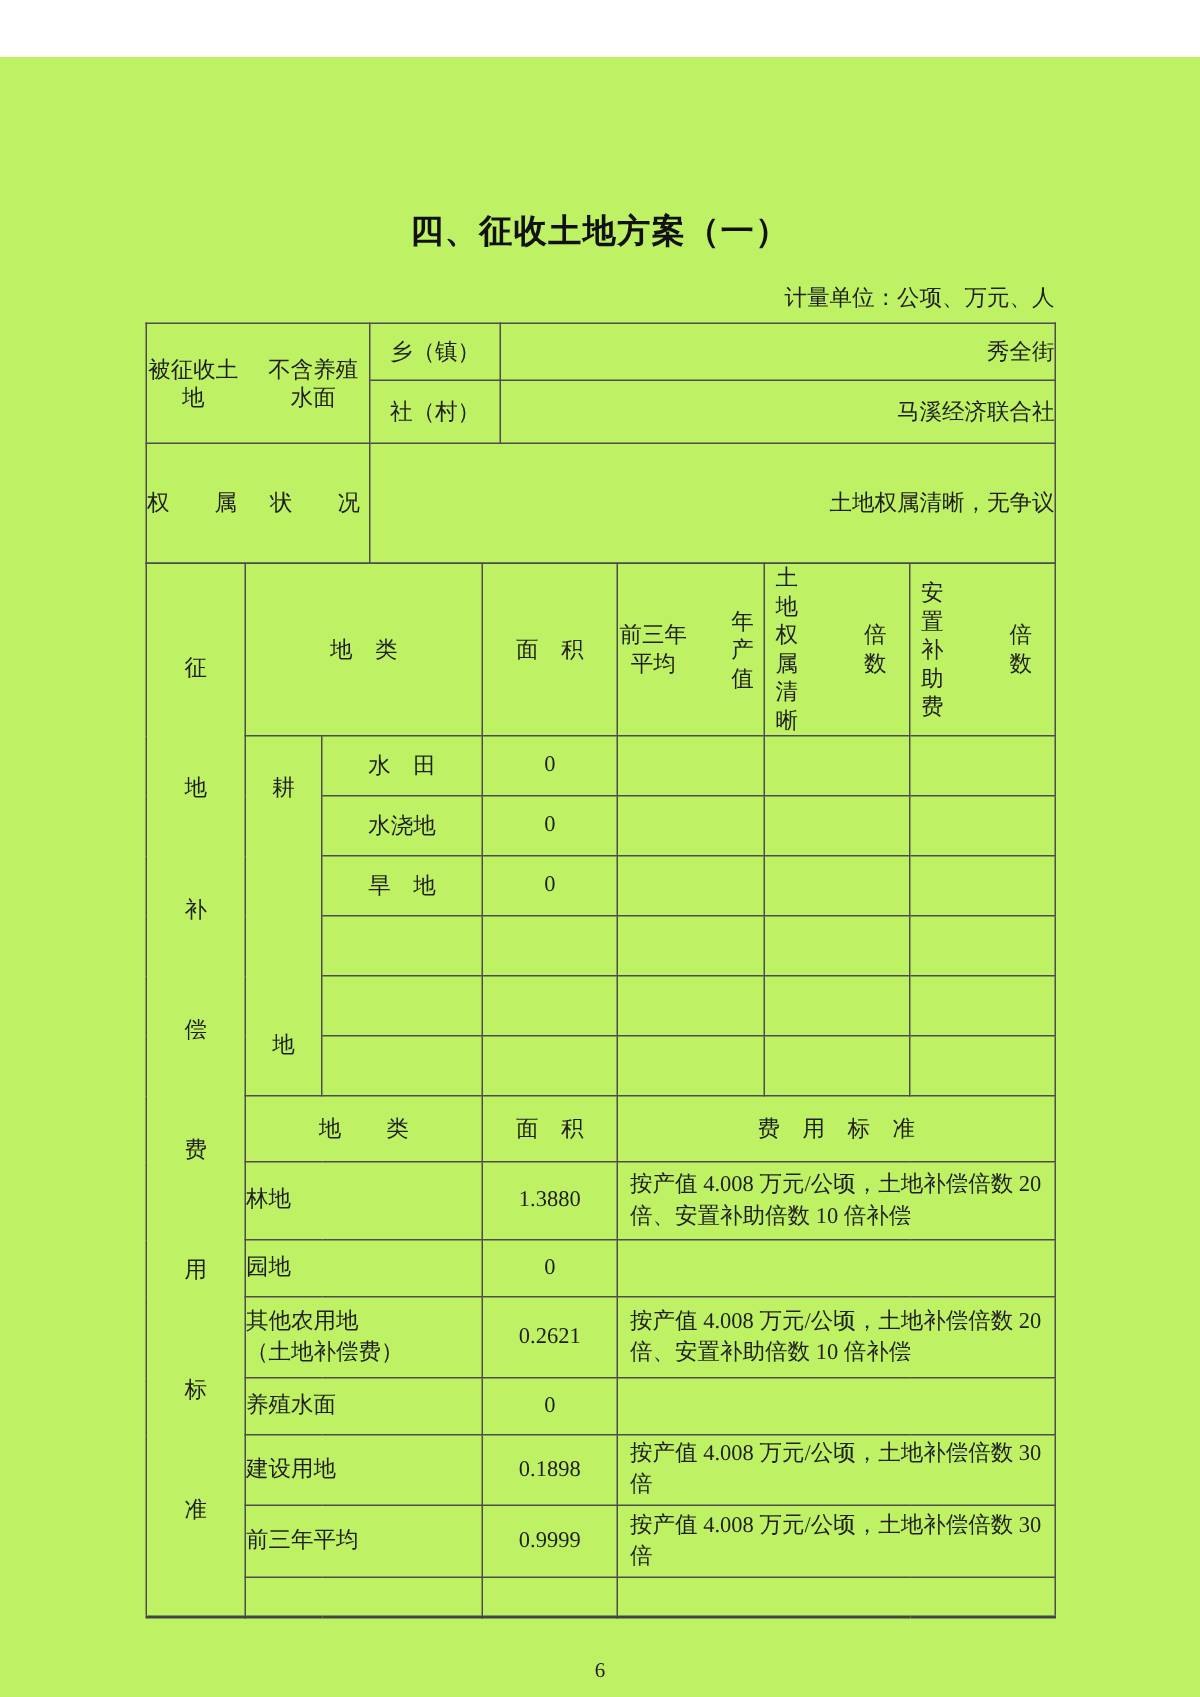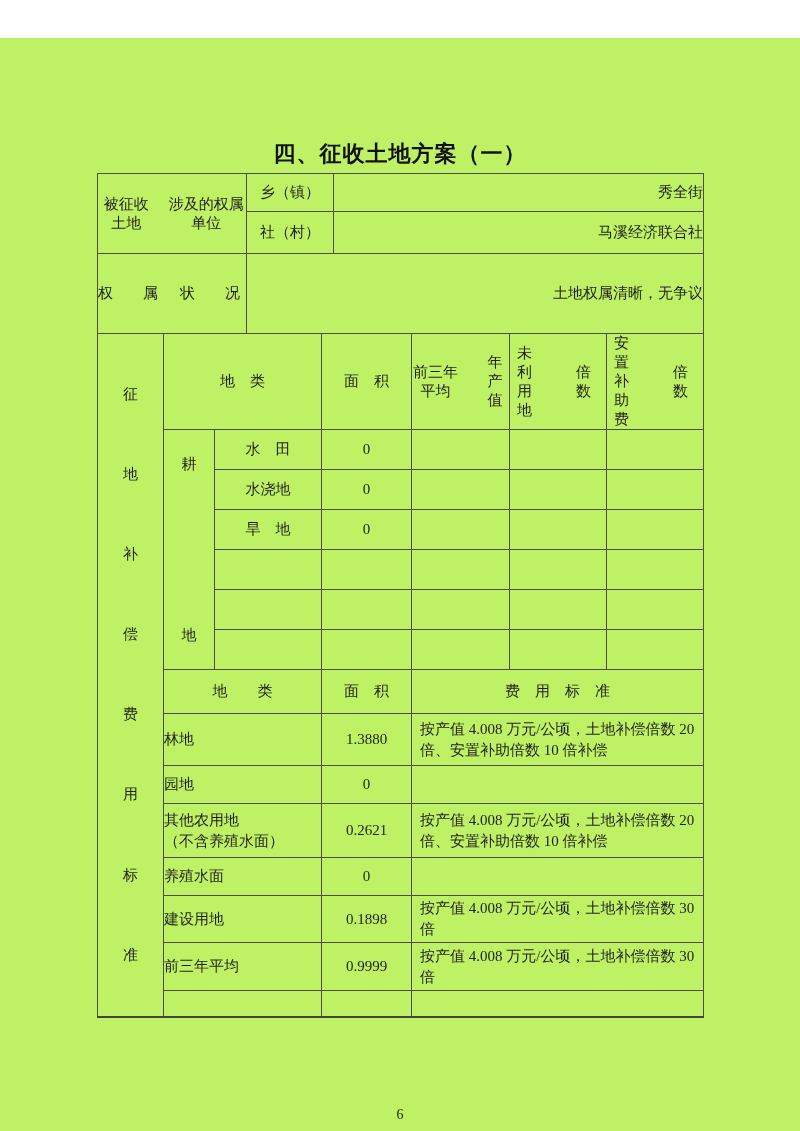--- a/index.html
+++ b/index.html
@@ -80,35 +80,36 @@
     font-size:14px;
   }
 </style>
 </head>
 <body>
 
 <div class="page">
 
   <h1 class="doc-title">四、征收土地方案（一）</h1>
 
+  <div class="unit-note">计量单位：公项、万元、人</div>
 
   <div class="tables">
 
     <table class="t-top">
       <colgroup>
           <col style="width:149px">
           <col style="width:87px">
           <col style="width:370px">
         </colgroup>
       <tbody>
           <tr class="r-town">
         <td rowspan="2">
           <div class="two-line">
             <div>被征收土地</div>
-            <div>涉及的权属单位</div>
+            <div>不含养殖水面</div>
           </div>
         </td>
         <td>乡（镇）</td>
         <td class="cell-left">秀全街</td>
       </tr>
       <tr class="r-vill">
         <td>社（村）</td>
         <td class="cell-left">马溪经济联合社</td>
       </tr>
       <tr class="r-stat">
@@ -151,21 +152,21 @@
         <td colspan="2">地　类</td>
         <td>面　积</td>
         <td>
           <div class="two-line-wide">
             <div>前三年平均</div>
             <div>年产值</div>
           </div>
         </td>
         <td>
           <div class="two-line-wide">
-            <div>未利用地</div>
+            <div>土地权属清晰</div>
             <div>倍　　数</div>
           </div>
         </td>
         <td>
           <div class="two-line-wide">
             <div>安置补助费</div>
             <div>倍　　数</div>
           </div>
         </td>
       </tr>
@@ -242,21 +243,21 @@
             <div></div>
           </div>
         </td>
         <td>0</td>
         <td colspan="3" class="std-cell"></td>
       </tr>
       <tr class="r-s2">
         <td colspan="2">
           <div class="type-lines">
             <div>其他农用地</div>
-            <div>（不含养殖水面）</div>
+            <div>（土地补偿费）</div>
           </div>
         </td>
         <td>0.2621</td>
         <td colspan="3" class="std-cell">按产值 4.008 万元/公顷，土地补偿倍数 20 倍、安置补助倍数 10 倍补偿</td>
       </tr>
       <tr class="r-s3">
         <td colspan="2">
           <div class="type-lines">
             <div>养殖水面</div>
             <div></div>

